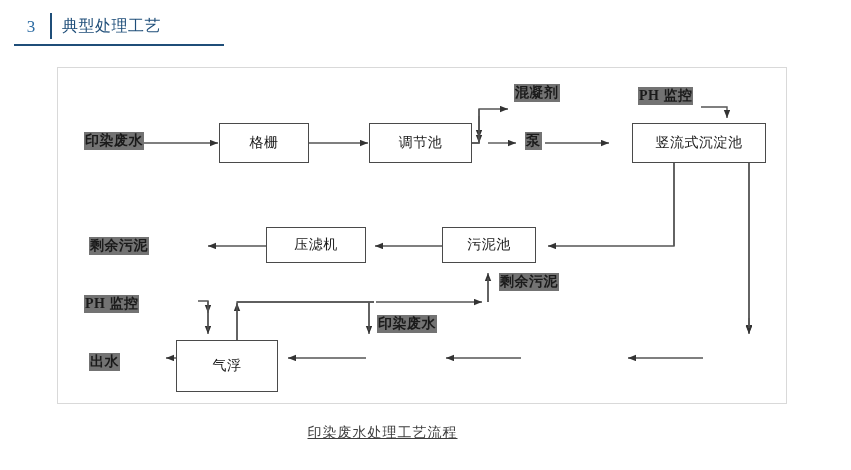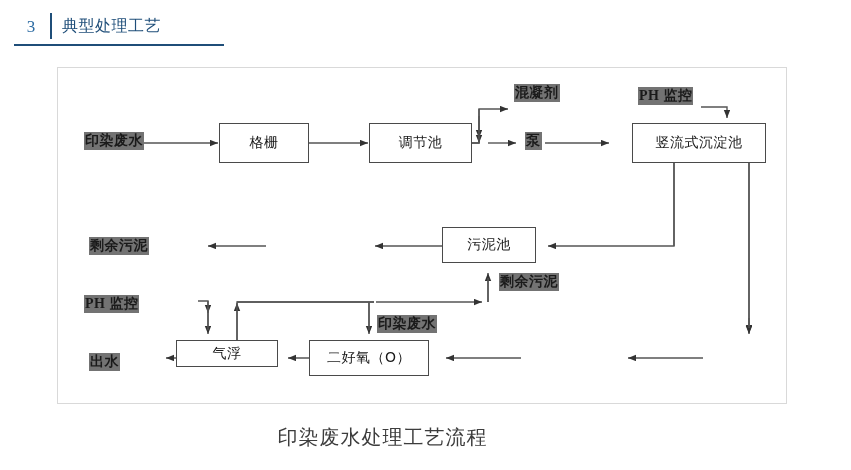--- a/index.html
+++ b/index.html
@@ -102,24 +102,25 @@
     font-family: "Liberation Serif", "DejaVu Serif", serif;
   }
 
   
   .caption {
     position: absolute;
     left: 0;
     top: 424px;
     width: 765px;
     text-align: center;
-    font-size: 20px;
+    font-size: 14px;
     color: #3d3d3d;
     font-family: "DejaVu Sans", "Liberation Sans", sans-serif;
     letter-spacing: 1px;
+    text-decoration: underline;
   }
 </style>
 </head>
 <body>
 
 <div class="section-header">
   <div class="section-number">3</div>
   <div class="section-divider"></div>
   <div class="section-title">典型处理工艺</div>
 </div>
@@ -195,28 +196,28 @@
 
   <div class="node" style="left:161px; top:55px; width:90px; height:40px;">
     <span>格栅</span>
   </div>
   <div class="node" style="left:311px; top:55px; width:103px; height:40px;">
     <span>调节池</span>
   </div>
   <div class="node" style="left:574px; top:55px; width:134px; height:40px;">
     <span>竖流式沉淀池</span>
   </div>
+  <div class="node" style="left:208px; top:159px; width:100px; height:36px;">
+    <span>压滤机</span>
+  </div>
   <div class="node" style="left:384px; top:159px; width:94px; height:36px;">
     <span>污泥池</span>
   </div>
-  <div class="node" style="left:118px; top:272px; width:102px; height:27px;">
+  <div class="node" style="left:118px; top:272px; width:102px; height:52px;">
     <span>气浮</span>
-  </div>
-  <div class="node" style="left:251px; top:272px; width:120px; height:36px;">
-    <span>二好氧（O）</span>
   </div>
 
   <div class="node-label" style="left:26px; top:64px;">
     <span>印染废水</span>
   </div>
   <div class="node-label" style="left:456px; top:16px;">
     <span>混凝剂</span>
   </div>
   <div class="node-label" style="left:467px; top:64px;">
     <span>泵</span>

